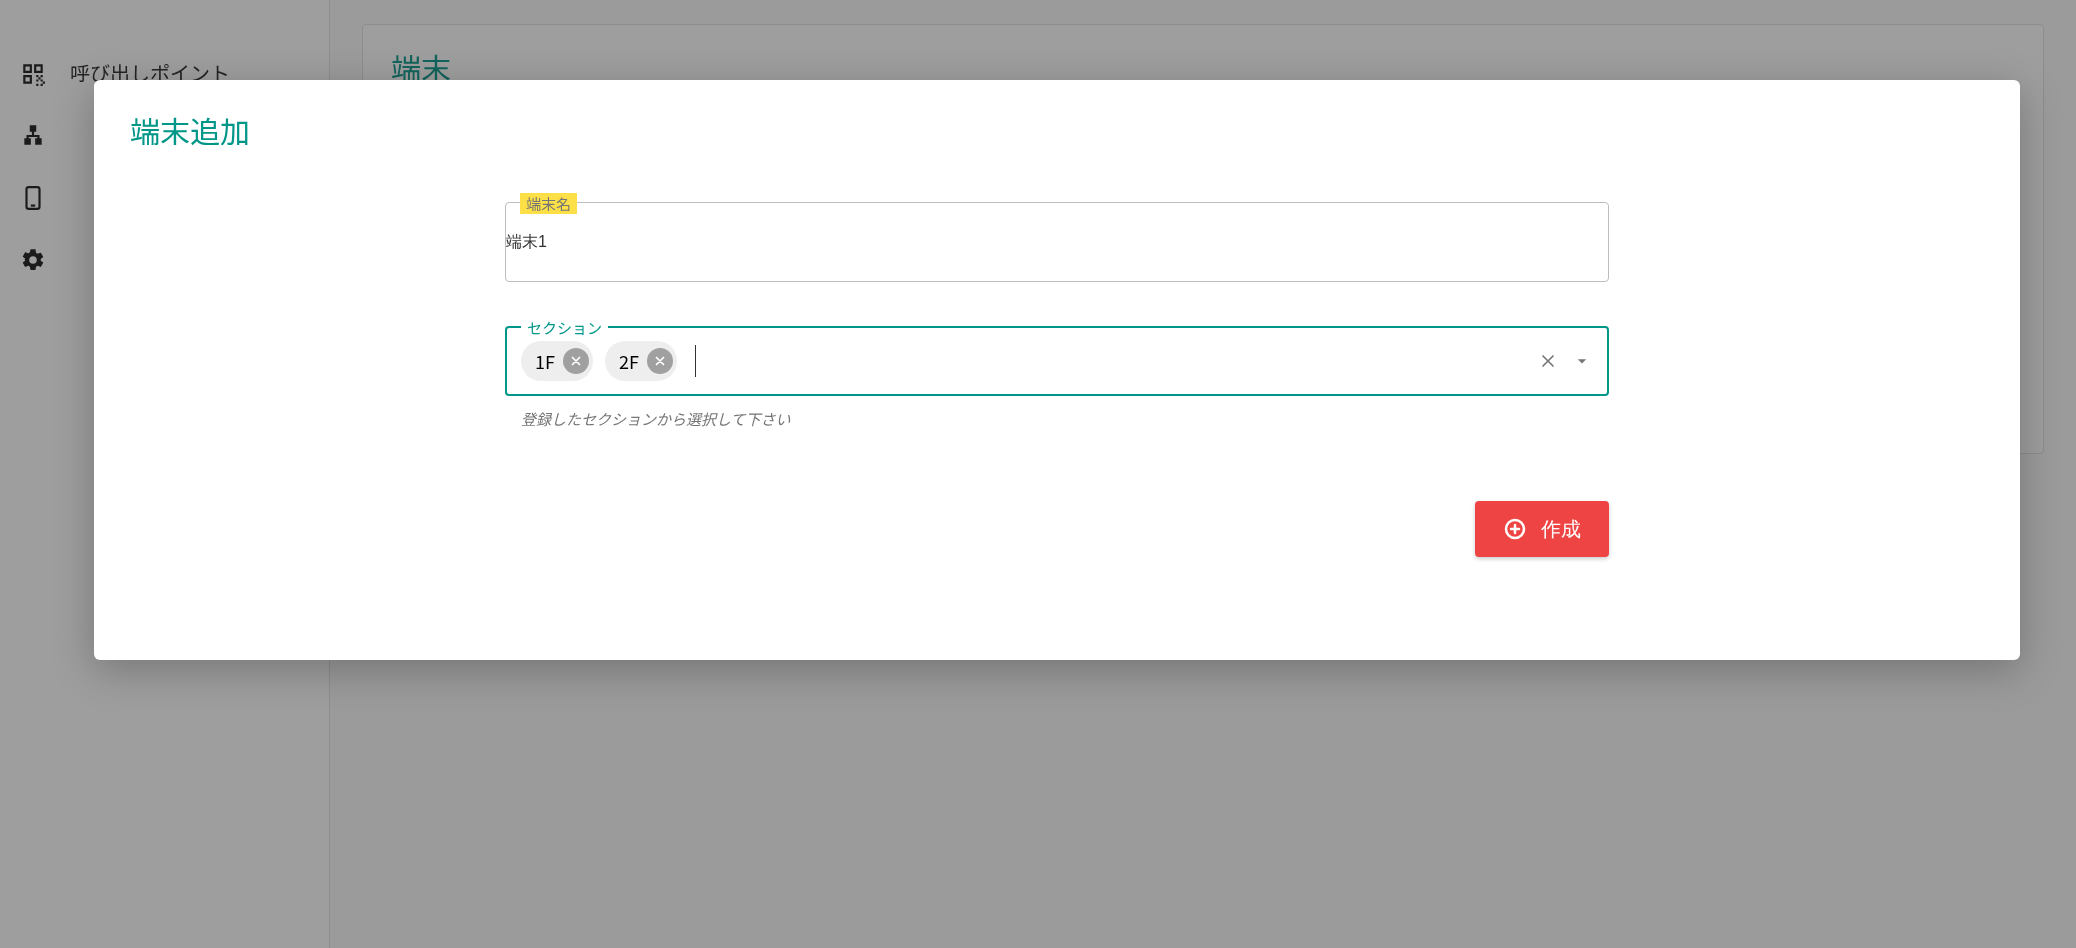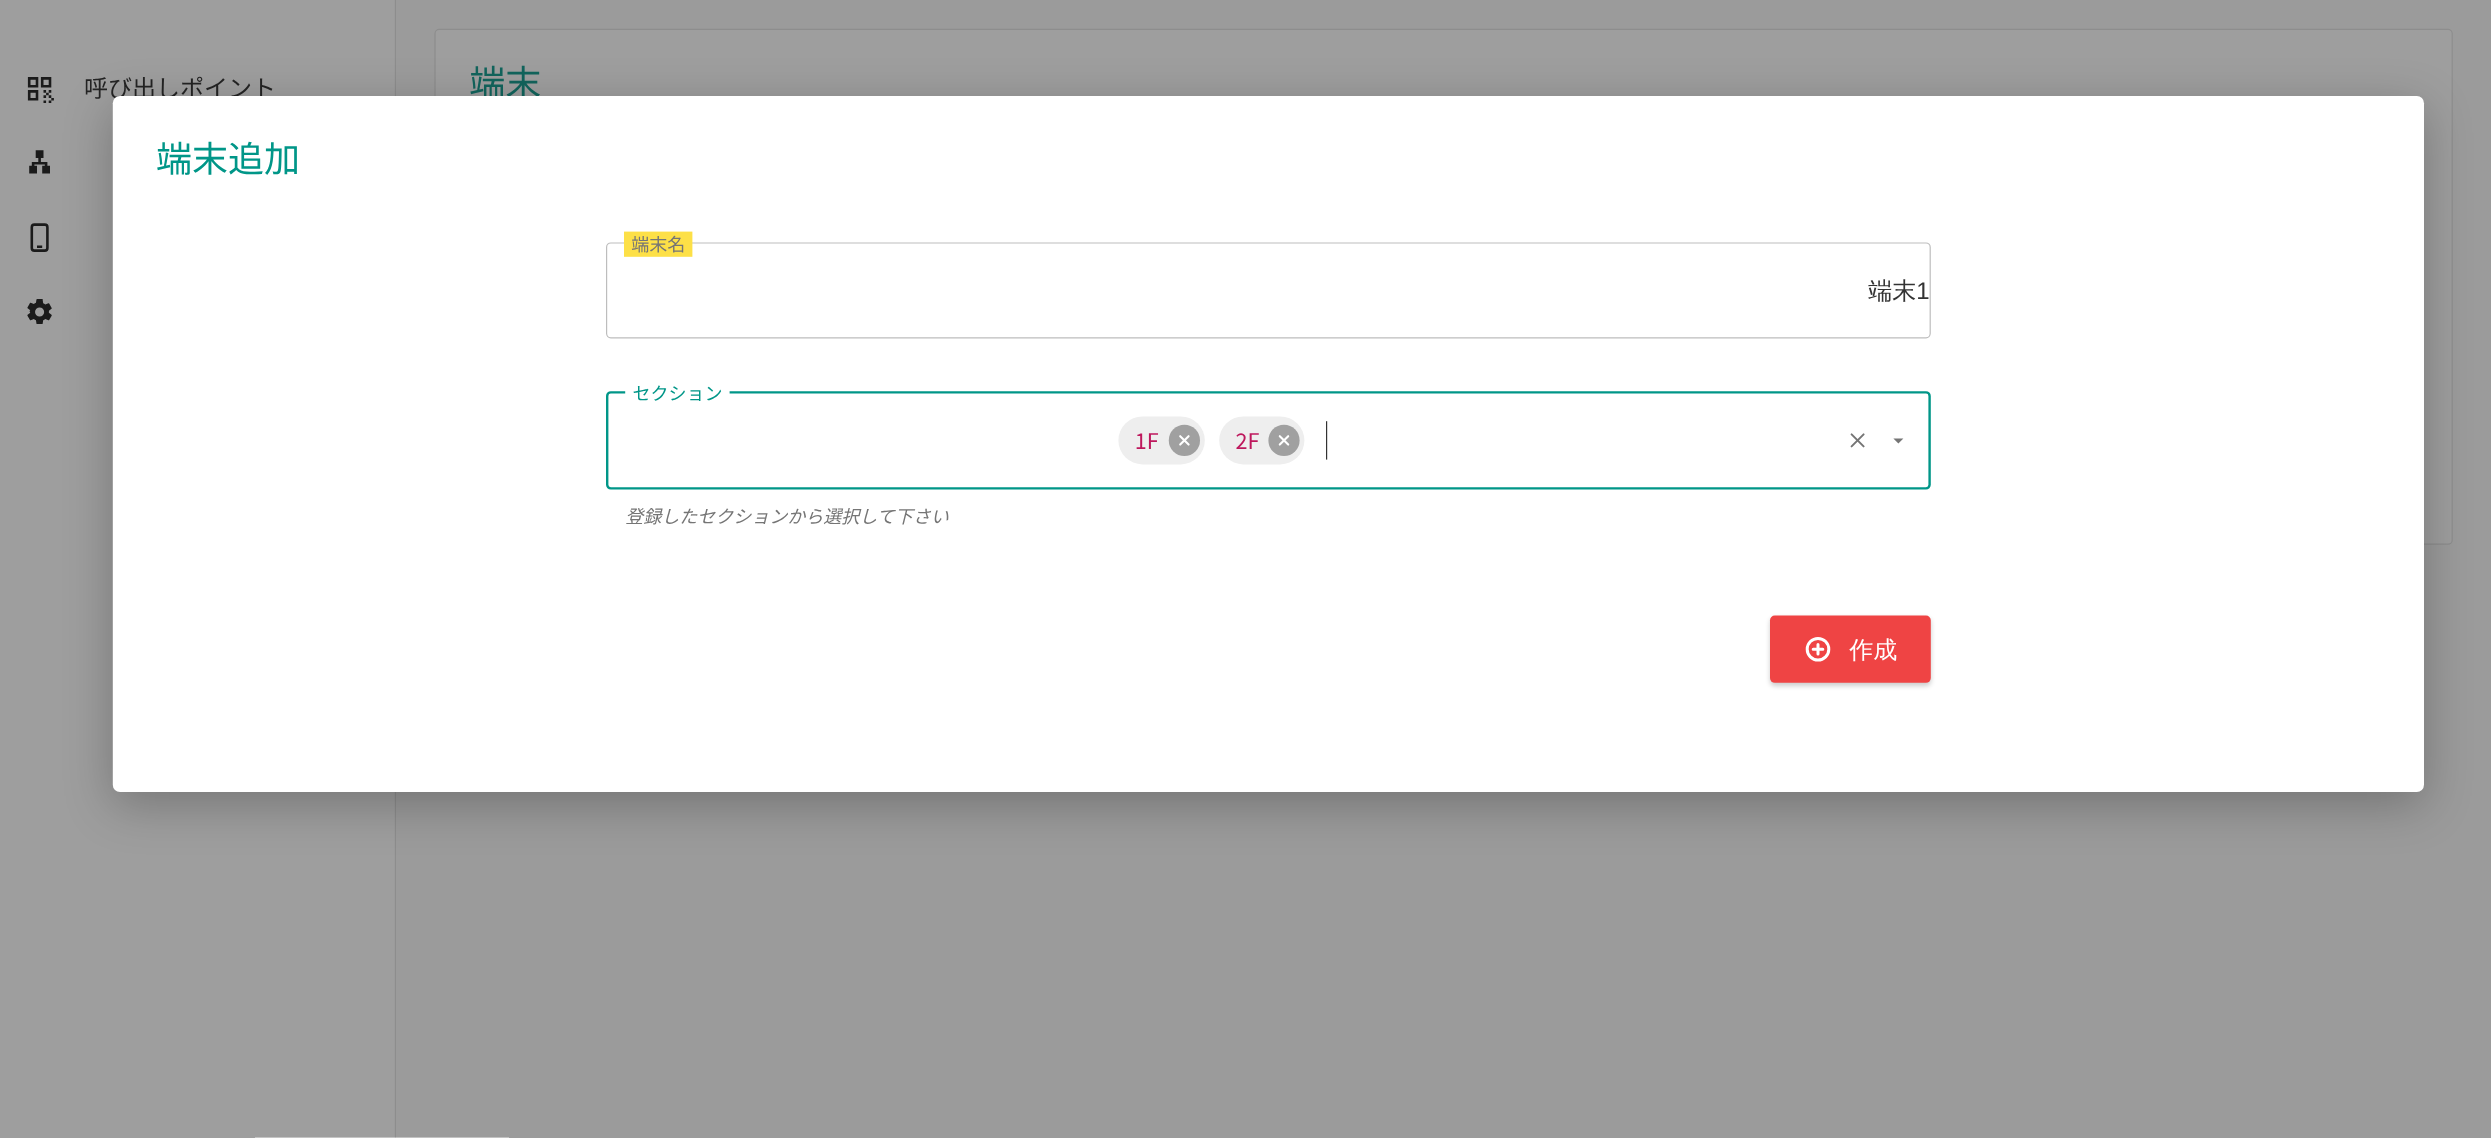--- a/index.html
+++ b/index.html
@@ -101,55 +101,54 @@
     top: -10px; left: 14px;
     background: #fde047;
     padding: 0 6px;
     font-size: 15px;
     color: #757575;
   }
   .tf-input {
     width: 100%;
     border: none;
     outline: none;
-    font-size: 20px;
-    text-align: right;
+    font-size: 16px;
+    text-align: left;
     background: transparent;
     color: #333;
   }
 
   
   .ms {
     position: relative;
     border: 2px solid #009688;
     border-radius: 4px;
-    height: 82px;
+    height: 70px;
     display: flex;
     align-items: center;
     padding: 0 90px 0 14px;
     gap: 12px;
-    justify-content: center;
   }
   .ms-label {
     position: absolute;
     top: -11px; left: 14px;
     background: #fff;
     padding: 0 6px;
     font-size: 15px;
     color: #009688;
   }
   .chip {
     display: inline-flex;
     align-items: center;
     background: #eeeeee;
     border-radius: 999px;
     height: 40px;
     padding: 0 4px 0 14px;
     font-size: 18px;
-    color: #be185d;
+    color: #000000;
     gap: 8px;
   }
   .chip .remove {
     width: 26px; height: 26px;
     border-radius: 50%;
     background: #a0a0a0;
     display: flex; align-items: center; justify-content: center;
   }
   .chip .remove svg { width: 14px; height: 14px; }
   .cursor {

